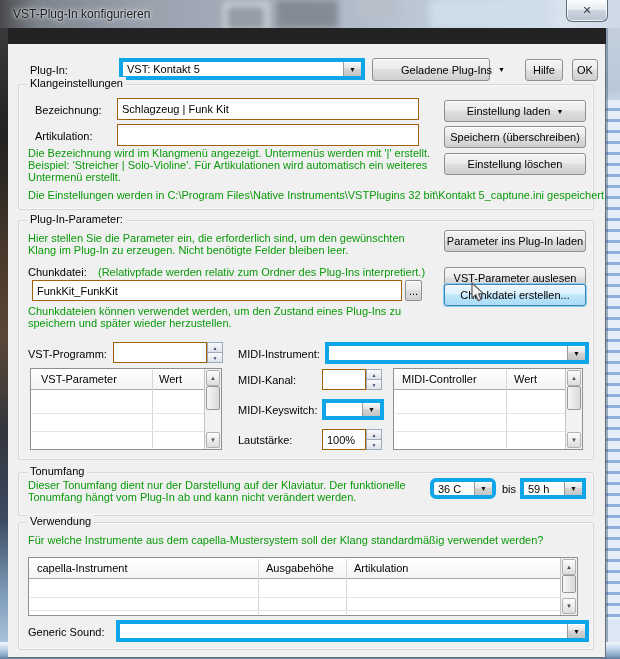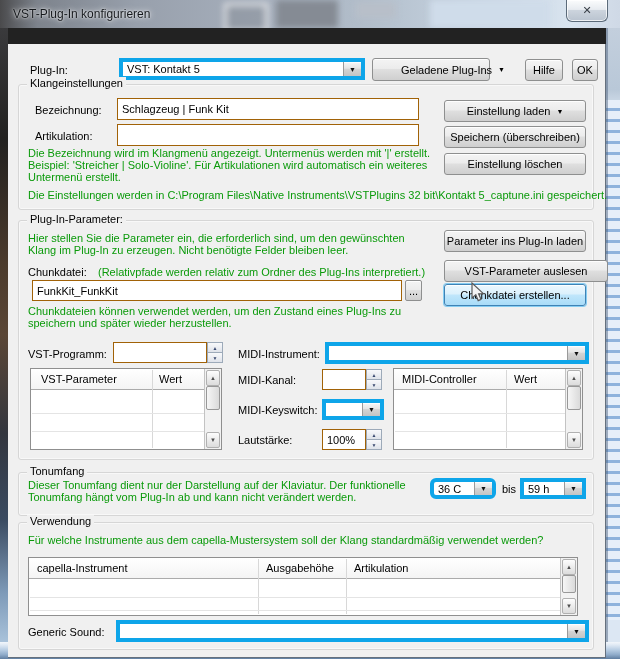--- a/index.html
+++ b/index.html
@@ -116,21 +116,21 @@
     <span class="dd">▼</span>
   </div>
   <div class="abs btn" style="left:436px;top:109px;width:142px;height:22px;">Einstellung löschen</div>
 
   <div class="abs gb" style="left:10px;top:176px;width:574px;height:238px;">
     <div class="gb-label">Plug-In-Parameter:</div>
   </div>
   <div class="abs green" style="left:20px;top:188px;">Hier stellen Sie die Parameter ein, die erforderlich sind, um den gewünschten</div>
   <div class="abs green" style="left:20px;top:200px;">Klang im Plug-In zu erzeugen. Nicht benötigte Felder bleiben leer.</div>
   <div class="abs btn" style="left:436px;top:186px;width:142px;height:22px;">Parameter ins Plug-In laden</div>
-  <div class="abs btn" style="left:436px;top:216px;width:164px;height:22px;">VST-Parameter auslesen</div>
+  <div class="abs btn" style="left:436px;top:223px;width:142px;height:22px;">VST-Parameter auslesen</div>
   <div class="abs btn btn-hl" style="left:436px;top:240px;width:142px;height:22px;">Chunkdatei erstellen...</div>
   <div class="abs lbl" style="left:20px;top:222px;">Chunkdatei:</div>
   <div class="abs green" style="left:90px;top:222px;">(Relativpfade werden relativ zum Ordner des Plug-Ins interpretiert.)</div>
   <input class="abs tb" style="left: 24px; top: 236px; width: 370px; height: 21px;" value="FunkKit_FunkKit">
   <div class="abs btn" style="left:397px;top:236px;width:17px;height:21px;border-radius:2px;">...</div>
   <div class="abs green" style="left:20px;top:261px;">Chunkdateien können verwendet werden, um den Zustand eines Plug-Ins zu</div>
   <div class="abs green" style="left:20px;top:273px;">speichern und später wieder herzustellen.</div>
 
   <div class="abs lbl" style="left:20px;top:304px;">VST-Programm:</div>
   <input class="abs tb" style="left: 105px; top: 298px; width: 94px; height: 21px;" value="">

